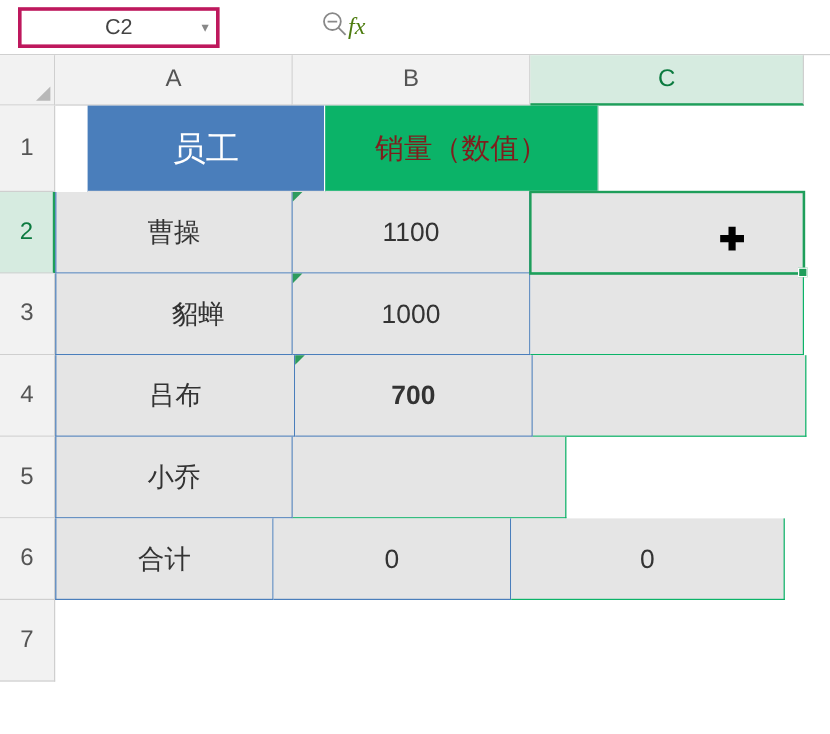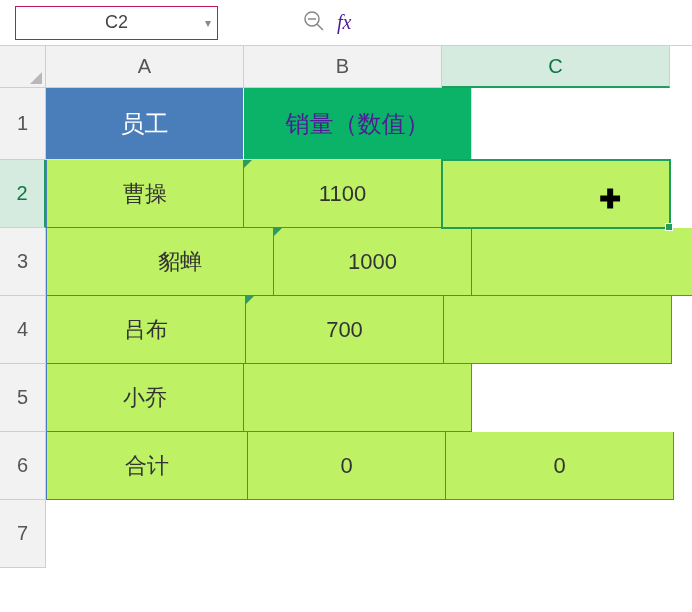--- a/index.html
+++ b/index.html
@@ -1,44 +1,44 @@
 <!DOCTYPE html>
 <html><head>
 <meta charset="utf-8">
 <style>
 * { box-sizing: border-box; margin: 0; padding: 0; }
 body { font-family: "Microsoft YaHei", Arial, sans-serif; background: #fff; width: 692px; height: 612px; overflow: hidden; }
 
 .formula-bar { display: flex; align-items: center; height: 46px; border-bottom: 1px solid #d0d0d0; padding: 0 10px; }
-.name-box { width: 203px; height: 34px; border: 1px solid #be185d; background: #fff; display: flex; align-items: center; justify-content: center; margin-left: 5px; position: relative; }
+.name-box { width: 168px; height: 34px; border: 3px solid #be185d; background: #fff; display: flex; align-items: center; justify-content: center; margin-left: 5px; position: relative; }
 .name-box-text { font-size: 18px; color: #444; }
 .name-box-arrow { position: absolute; right: 6px; font-size: 12px; color: #888; }
 .zoom-icon { margin-left: 85px; color: #666; }
-.fx-label { margin-left: 12px; font-size: 20px; font-style: italic; color: #4c1d95; font-family: serif; }
+.fx-label { margin-left: 0; font-size: 20px; font-style: italic; color: #4d7c0f; font-family: serif; }
 .formula-input { flex: 1; height: 34px; border: none; margin-left: 10px; font-size: 16px; }
 
 .grid { position: relative; }
 
 .corner { position: absolute; left: 0; top: 0; width: 46px; height: 42px; background: #f2f2f2; border-right: 1px solid #cfcfcf; border-bottom: 1px solid #cfcfcf; }
 .corner::after { content: ""; position: absolute; right: 3px; bottom: 3px; width: 0; height: 0; border-left: 12px solid transparent; border-bottom: 12px solid #b8b8b8; }
 
 .col-headers { position: absolute; left: 46px; top: 0; height: 42px; display: flex; }
 .col-h { background: #f2f2f2; border-right: 1px solid #cfcfcf; border-bottom: 1px solid #cfcfcf; display: flex; align-items: center; justify-content: center; font-size: 20px; color: #555; }
 .col-h.sel { background: #d6ebe0; color: #0b7a3f; border-bottom: 2px solid #1e9e5a; }
 
 .row-headers { position: absolute; left: 0; top: 42px; width: 46px; }
 .row-h { background: #f2f2f2; border-right: 1px solid #cfcfcf; border-bottom: 1px solid #cfcfcf; display: flex; align-items: center; justify-content: center; font-size: 20px; color: #555; }
 .row-h.sel { background: #d6ebe0; color: #0b7a3f; border-right: 2px solid #1e9e5a; }
 
 .cells { position: absolute; left: 46px; top: 42px; }
 .row { display: flex; }
-.cell { border-right: 1px solid #e0e0e0; border-bottom: 1px solid #e0e0e0; display: flex; align-items: center; justify-content: center; font-size: 22px; color: #333; background: #bef264; position: relative; }
+.cell { border-right: 1px solid #e0e0e0; border-bottom: 1px solid #e0e0e0; display: flex; align-items: center; justify-content: center; font-size: 22px; color: #333; background: #e5e5e5; position: relative; }
 
-.hdr-blue { background: #4a7ebb; color: #fff; font-size: 24px; border-right: 1px solid #fff; }
-.hdr-green { background: #0bb368; color: #4c1d95; font-size: 24px; }
+.hdr-blue { background: #4a7ebb; color: #fff; font-size: 28px; border-right: 1px solid #fff; margin-left: 27px; }
+.hdr-green { background: #0bb368; color: #7f1d1d; font-size: 24px; }
 
 .data-a { border: 1px solid #4a7ebb; border-top: none; }
 .data-b { border: 1px solid #4a7ebb; border-top: none; border-left: none; }
 .data-c { border: 1px solid #0bb368; border-top: none; border-left: none; }
 
 .text-mark::before { content: ""; position: absolute; left: 0; top: 0; border-left: 8px solid #2e9b5e; border-bottom: 8px solid transparent; }
 
 .active-cell { outline: 2px solid #1e9e5a; outline-offset: -1px; z-index: 5; }
 .fill-handle { position: absolute; right: -4px; bottom: -4px; width: 8px; height: 8px; background: #1e9e5a; border: 1px solid #fff; z-index: 6; }
 
@@ -86,32 +86,32 @@
       </div>
       <div class="row">
         <div class="cell data-a" style="width: 198px; height: 68px;">曹操</div>
         <div class="cell data-b text-mark" style="width: 198px; height: 68px;">1100</div>
         <div class="cell data-c active-cell" style="width: 228px; height: 68px;">
           <div class="fill-handle"></div>
           <div class="cursor-plus" style="right: 48px; bottom: 12px;">✚</div>
         </div>
       </div>
       <div class="row">
-        <div class="cell data-a" style="width: 228px; height: 68px; padding-left: 40px;">貂蝉</div>
+        <div class="cell data-a" style="width: 198px; height: 68px; padding-left: 40px;">貂蝉</div>
         <div class="cell data-b text-mark" style="width: 198px; height: 68px;">1000</div>
         <div class="cell data-c" style="width: 228px; height: 68px;"></div>
       </div>
       <div class="row">
         <div class="cell data-a" style="width: 200px; height: 68px;">吕布</div>
-        <div class="cell data-b text-mark" style="width: 198px; height: 68px;">700</div>
+        <div class="cell data-b text-mark" style="width: 198px; height: 68px; font-weight: bold;">700</div>
         <div class="cell data-c" style="width: 228px; height: 68px;"></div>
       </div>
       <div class="row">
         <div class="cell data-a" style="width: 198px; height: 68px;">小乔</div>
         <div class="cell data-c" style="width: 228px; height: 68px;"></div>
       </div>
       <div class="row">
-        <div class="cell data-a" style="width: 202px; height: 68px;">合计</div>
+        <div class="cell data-a" style="width: 182px; height: 68px;">合计</div>
         <div class="cell data-b" style="width: 198px; height: 68px;">0</div>
         <div class="cell data-c" style="width: 228px; height: 68px;">0</div>
       </div>
     </div>
 </div>
 
 </body></html>

